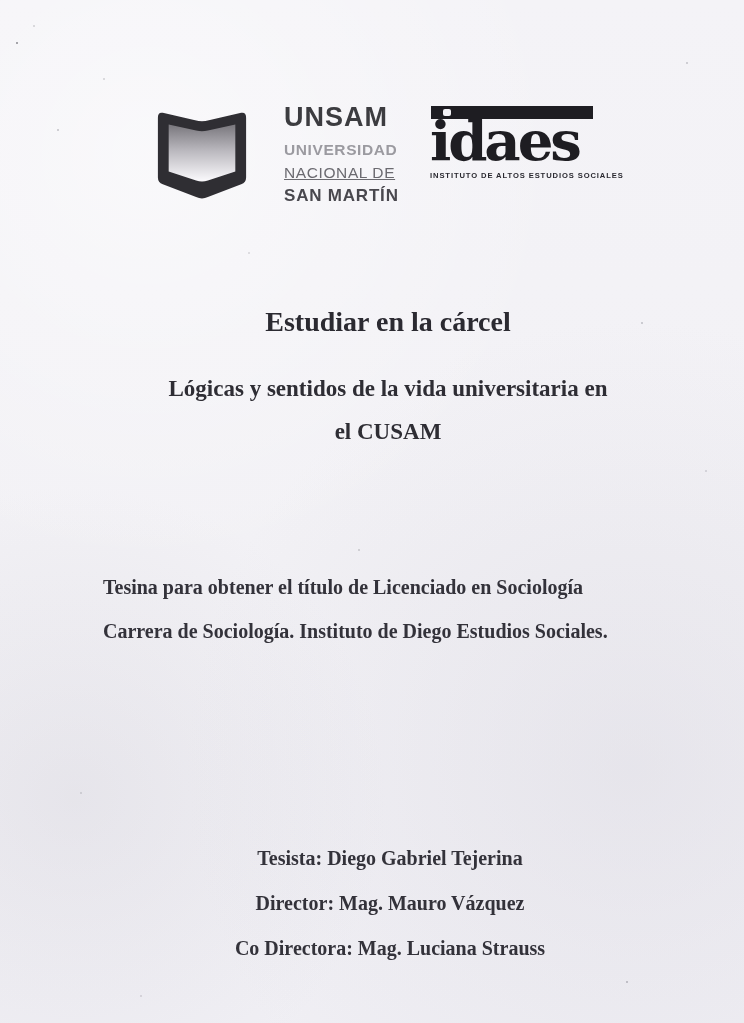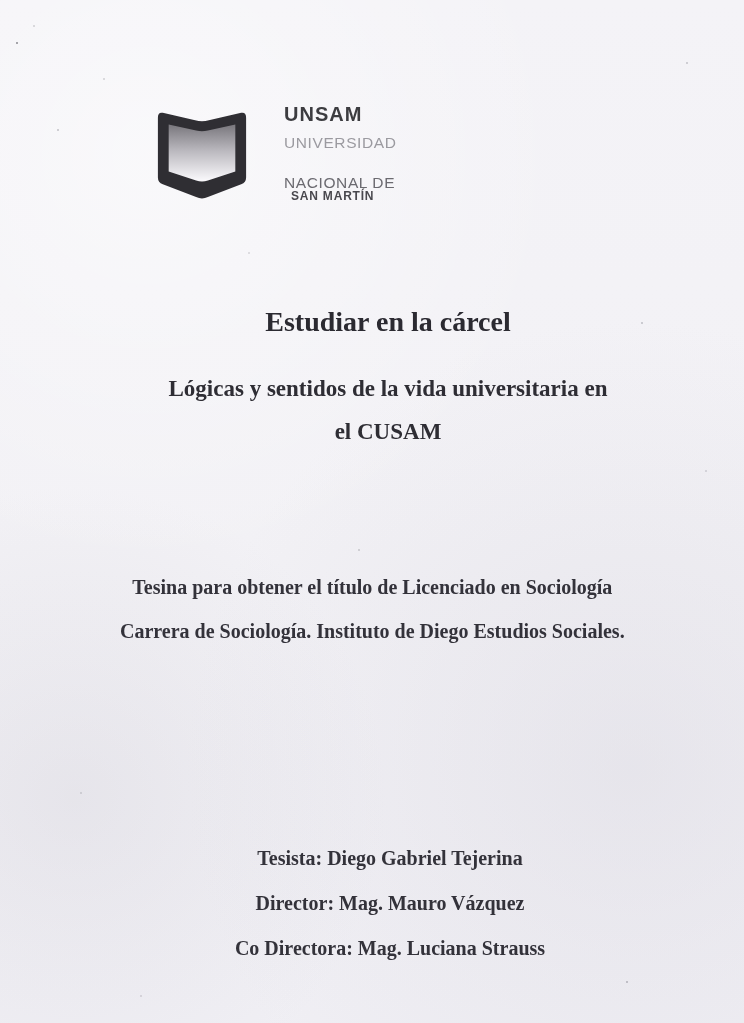--- a/index.html
+++ b/index.html
@@ -53,43 +53,45 @@
     height: 100px;
   }
   .unsam-text {
     position: absolute;
     left: 284px;
     top: 104px;
     font-family: "Liberation Sans", sans-serif;
     line-height: 1;
   }
   .unsam-acronym {
-    font-size: 20px;
+    font-size: 27px;
     font-weight: bold;
     letter-spacing: 1px;
     color: #3c3c40;
     margin-bottom: 11px;
   }
   .unsam-line1 {
     font-size: 15.5px;
     letter-spacing: 0.6px;
     color: #9b9aa0;
-    margin-bottom: 24px;
+    margin-bottom: 7px;
+    font-weight: bold;
   }
   .unsam-line2 {
     font-size: 15.5px;
     letter-spacing: 0.6px;
     color: #6b6a70;
+    margin-bottom: 7px;
+    text-decoration: underline;
   }
   .unsam-line3 {
-    font-size: 12px;
+    font-size: 17px;
     font-weight: bold;
     letter-spacing: 0.8px;
     color: #49484e;
-    margin-left: 7px;
   }
 
   .idaes-logo {
     position: absolute;
     left: 430px;
     top: 106px;
     width: 165px;
   }
   .idaes-bar {
     position: relative;
@@ -146,23 +148,22 @@
   .subtitle {
     font-size: 23px;
     font-weight: bold;
     color: #2e2d34;
     line-height: 43px;
   }
 
   
   .details-block {
     position: absolute;
-    left: 120px;
+    left: 103px;
     top: 577px;
-    text-align: center;
   }
   .details-line {
     font-size: 20px;
     font-weight: bold;
     color: #33323a;
     margin-bottom: 23px;
     line-height: 21px;
   }
 
   
@@ -203,20 +204,27 @@
     </svg>
   </div>
 
   <div class="unsam-text">
     <div class="unsam-acronym">UNSAM</div>
     <div class="unsam-line1">UNIVERSIDAD</div>
     <div class="unsam-line2">NACIONAL DE</div>
     <div class="unsam-line3">SAN MARTÍN</div>
   </div>
 
+  <div class="idaes-logo">
+    <div class="idaes-bar">
+      <div class="idaes-bar-dot"></div>
+    </div>
+    <div class="idaes-wordmark">idaes</div>
+    <div class="idaes-tagline">INSTITUTO DE ALTOS ESTUDIOS SOCIALES</div>
+  </div>
 
   <div class="title-block">
     <div class="main-title">Estudiar en la cárcel</div>
     <div class="subtitle">Lógicas y sentidos de la vida universitaria en</div>
     <div class="subtitle">el CUSAM</div>
   </div>
 
   <div class="details-block">
     <div class="details-line">Tesina para obtener el título de Licenciado en Sociología</div>
     <div class="details-line">Carrera de Sociología. Instituto de Diego Estudios Sociales.</div>

